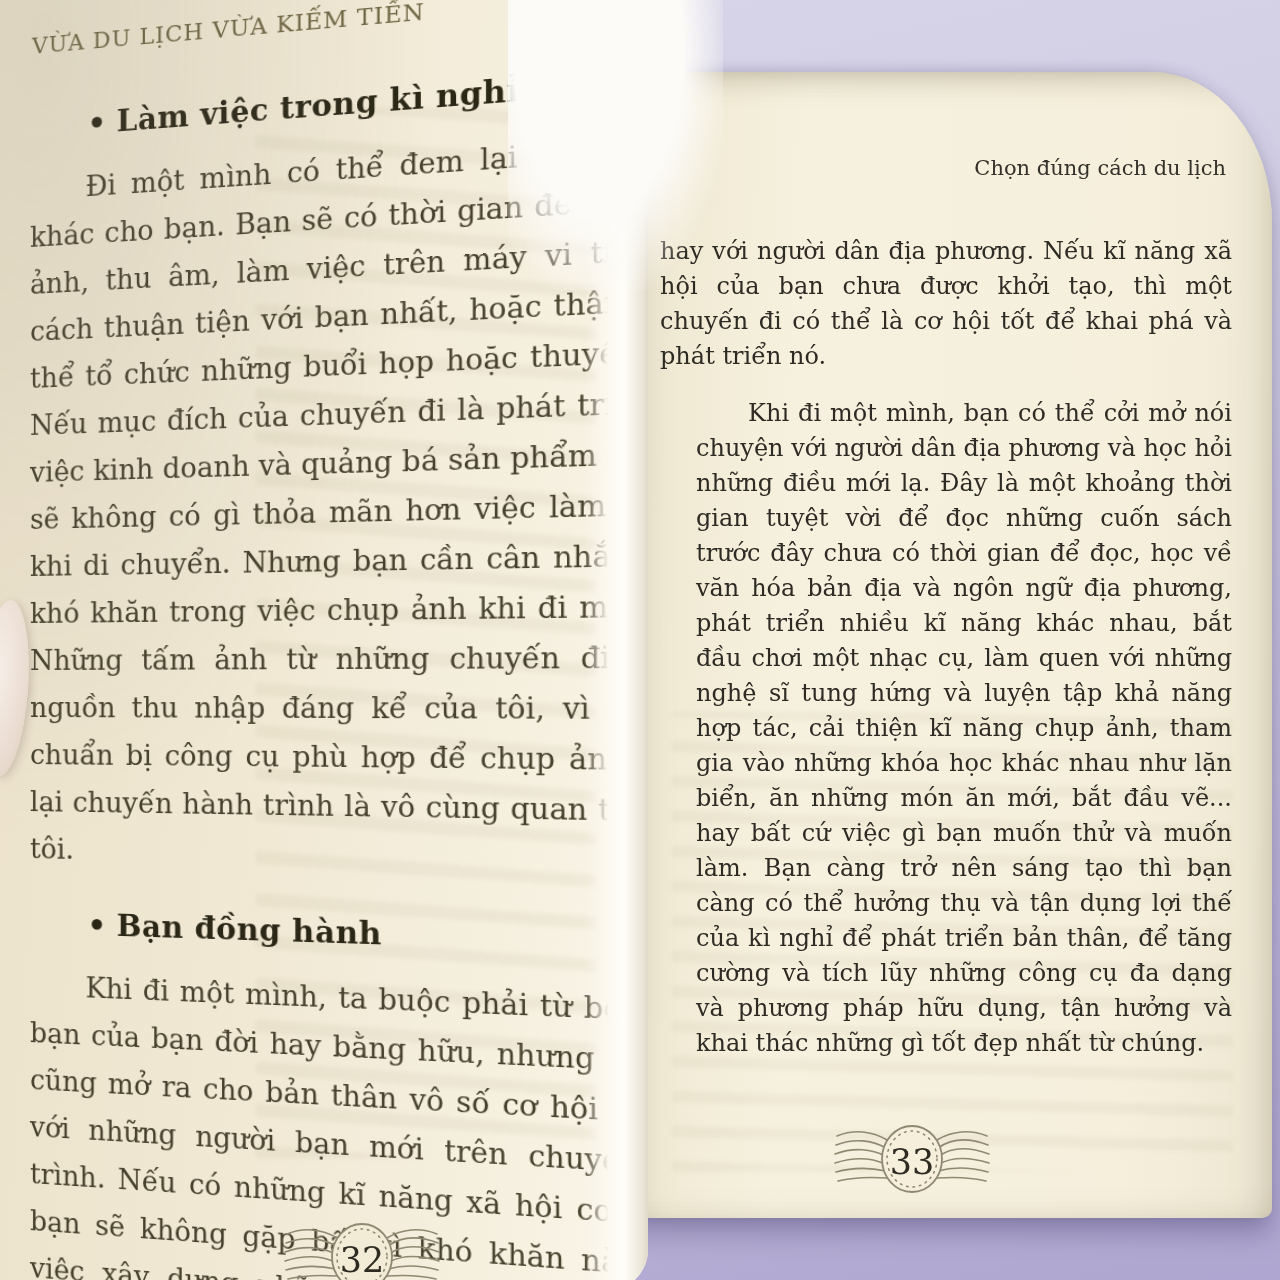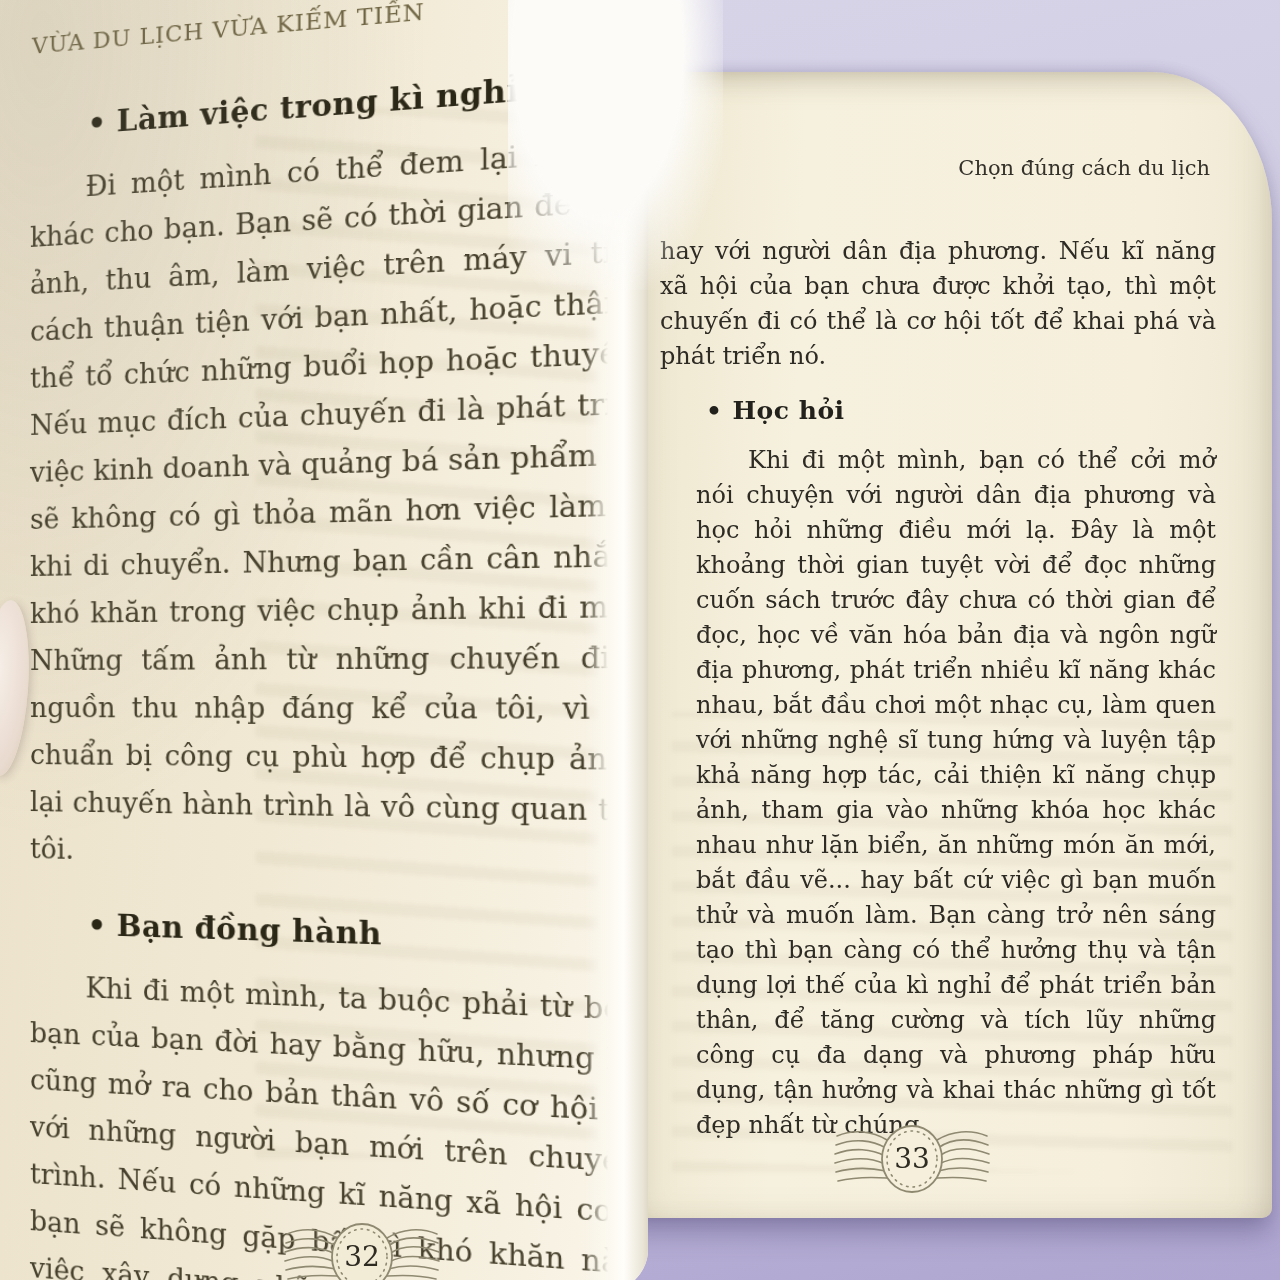--- a/index.html
+++ b/index.html
@@ -11,21 +11,21 @@
   
   .right-page{position:absolute;left:612px;top:72px;width:660px;height:1146px;
       background:linear-gradient(92deg,#e3dbc2 0%,#efe8d2 6%,#f6f1de 28%,#f5efdc 78%,#efe9d4 95%,#eae3d0 100%);
       border-radius:18px 120px 10px 22px / 26px 150px 10px 26px;
       box-shadow:0 16px 26px rgba(70,62,110,.35), -6px 0 14px rgba(70,62,110,.25);
       overflow:hidden;}
   .rp-shade{position:absolute;inset:0;pointer-events:none;
       box-shadow:inset 34px 0 46px -24px rgba(96,84,56,.5),
                  inset -26px 0 40px -28px rgba(120,110,80,.35),
                  inset 0 26px 34px -26px rgba(120,110,80,.35);}
-  .rp-inner{position:absolute;inset:0;padding:84px 56px 0 48px;box-sizing:border-box;}
+  .rp-inner{position:absolute;inset:0;padding:84px 40px 0 48px;box-sizing:border-box;}
   .rp-header{text-align:right;font-size:21px;color:#34312a;padding-right:6px;margin-bottom:54px;}
   .rp-para{font-size:24px;line-height:35px;color:#2e2b25;text-align:justify;margin:0 0 22px 0;}
   .rp-para.ind{text-indent:52px;margin-left:36px;}
   .rp-heading{font-size:25px;font-weight:bold;color:#23211b;margin:10px 0 18px 46px;letter-spacing:.5px;}
   .bullet{margin-right:10px;}
   .rp-ghost{position:absolute;left:60px;right:40px;top:640px;height:460px;pointer-events:none;
       background:repeating-linear-gradient(1.5deg,rgba(118,104,58,.05) 0 11px,transparent 11px 35px);
       filter:blur(2px);}
 
   
@@ -45,44 +45,41 @@
   .lp-header{font-size:22px;color:#6e6442;letter-spacing:1px;margin:10px 0 52px 2px;}
   .lp-heading{font-size:29px;font-weight:bold;color:#2b2717;margin:0 0 22px 58px;letter-spacing:.5px;}
   .lp-heading.second{margin-top:34px;}
   .lp-para{font-size:27px;line-height:47px;color:#46402c;text-align:justify;
       text-indent:56px;margin:0 0 26px 0;}
 
   
   .stamp{position:absolute;width:160px;height:86px;}
   .stamp svg{position:absolute;inset:0;}
   .stamp-num{position:absolute;left:0;right:0;top:26px;text-align:center;
-      font-size:28px;color:#2e2b22;}
+      font-size:35px;color:#2e2b22;}
   .lp-stamp{left:292px;top:1226px;}
   .rp-stamp{left:220px;top:1044px;}
 
   
   .top-curl{position:absolute;left:508px;top:-40px;width:215px;height:330px;pointer-events:none;
       background:radial-gradient(ellipse at 42% 28%,#fcfbf8 48%,rgba(252,251,248,0) 78%);}
   .finger{position:absolute;left:-18px;top:600px;width:46px;height:176px;border-radius:50%;
       background:radial-gradient(ellipse at 30% 40%,#f8f0ea,#e9dacf 68%,#dcc8bc);
       box-shadow:3px 2px 8px rgba(110,95,90,.28);transform:rotate(4deg);opacity:.95;}
 </style>
 </head>
 <body>
 
 <div class="scene">
 
   <div class="right-page">
     <div class="rp-ghost"></div>
     <div class="rp-inner">
       <div class="rp-header">Chọn đúng cách du lịch</div>
       <p class="rp-para">hay với người dân địa phương. Nếu kĩ năng xã hội của bạn chưa được khởi tạo, thì một chuyến đi có thể là cơ hội tốt để khai phá và phát triển nó.</p>
-      <div class="rp-heading">
-        <span class="bullet">•</span><span>Học hỏi</span>
-      </div>
       <p class="rp-para ind">Khi đi một mình, bạn có thể cởi mở nói chuyện với người dân địa phương và học hỏi những điều mới lạ. Đây là một khoảng thời gian tuyệt vời để đọc những cuốn sách trước đây chưa có thời gian để đọc, học về văn hóa bản địa và ngôn ngữ địa phương, phát triển nhiều kĩ năng khác nhau, bắt đầu chơi một nhạc cụ, làm quen với những nghệ sĩ tung hứng và luyện tập khả năng hợp tác, cải thiện kĩ năng chụp ảnh, tham gia vào những khóa học khác nhau như lặn biển, ăn những món ăn mới, bắt đầu vẽ... hay bất cứ việc gì bạn muốn thử và muốn làm. Bạn càng trở nên sáng tạo thì bạn càng có thể hưởng thụ và tận dụng lợi thế của kì nghỉ để phát triển bản thân, để tăng cường và tích lũy những công cụ đa dạng và phương pháp hữu dụng, tận hưởng và khai thác những gì tốt đẹp nhất từ chúng.</p>
       <div class="stamp rp-stamp">
         <svg viewBox="0 0 160 86" width="160" height="86">
           <g fill="none" stroke="#8f8971" stroke-width="1.6" stroke-linecap="round">
             <path d="M5 20 C 22 13, 40 15, 55 24"></path>
             <path d="M4 29 C 22 22, 40 24, 54 32"></path>
             <path d="M3 38 C 22 31, 40 33, 53 40"></path>
             <path d="M3 47 C 22 41, 40 42, 53 48"></path>
             <path d="M4 56 C 22 51, 40 52, 54 55"></path>
             <path d="M6 65 C 22 61, 40 61, 55 62"></path>

